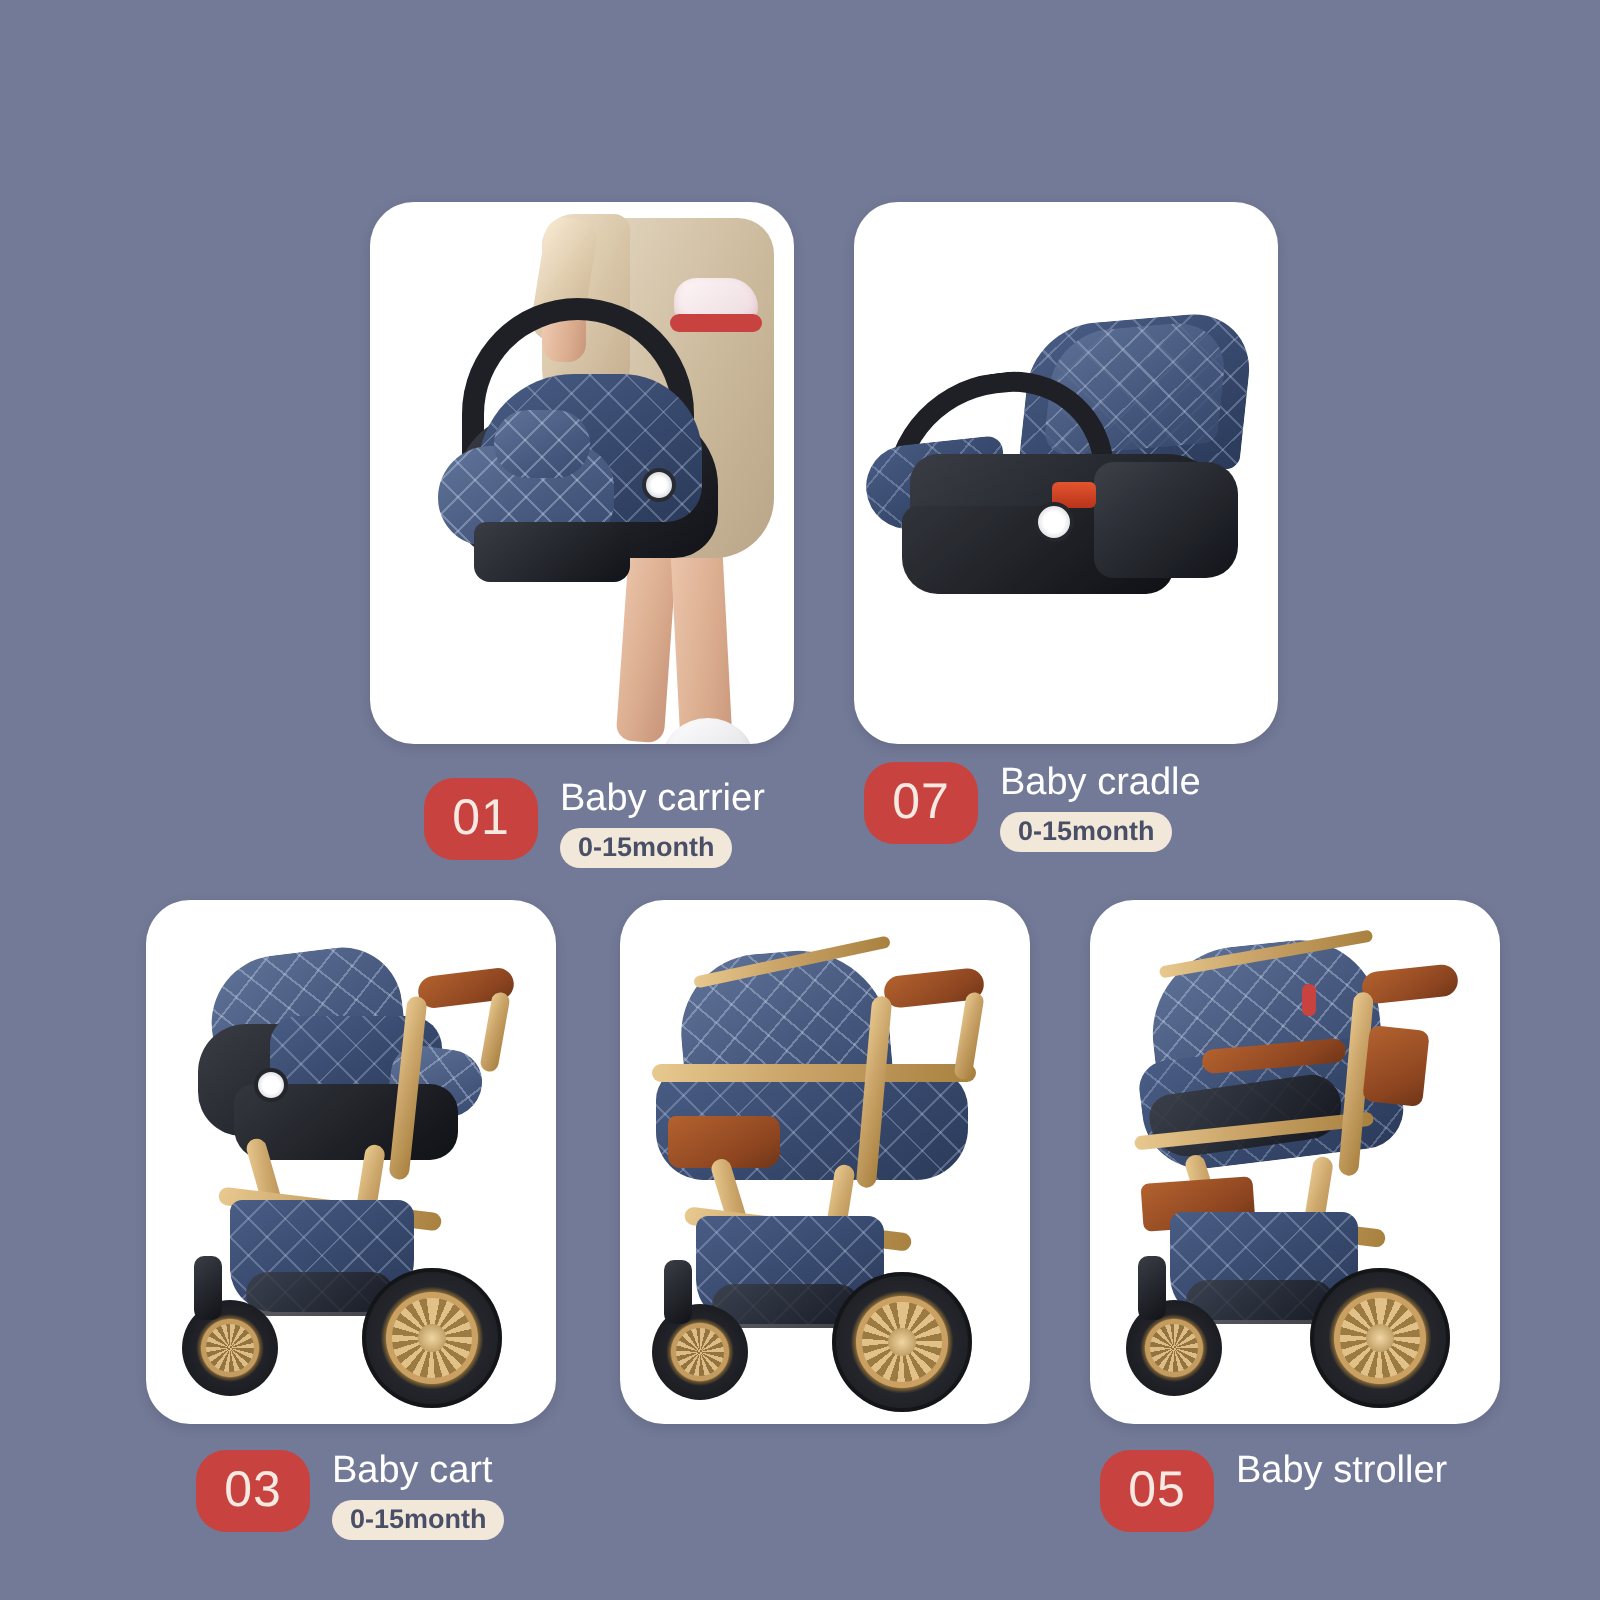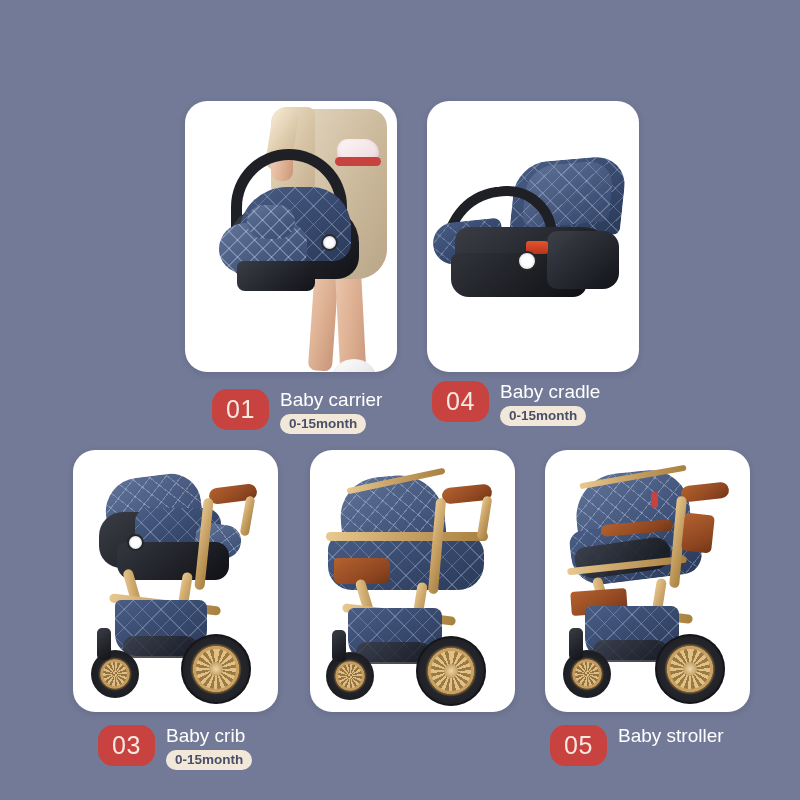--- a/index.html
+++ b/index.html
@@ -174,21 +174,21 @@
         <div class="blk" style="position:absolute;left:120px;top:130px;width:72px;height:58px;border-radius:10px 16px 16px 10px;filter:brightness(1.05);"></div>
 
         <div style="position:absolute;left:99px;top:140px;width:22px;height:13px;border-radius:3px;background:linear-gradient(180deg,#e4542e,#b8341b);"></div>
 
         <div style="position:absolute;left:90px;top:150px;width:20px;height:20px;border-radius:50%;background:radial-gradient(circle,#ffffff 45%,#c2c5cd 100%);border:2px solid #24262c;box-sizing:border-box;"></div>
       </div>
     </div>
   </div>
 
   <div class="label-row" style="left:432px;top:381px;">
-    <div class="badge">04</div>
+    <div class="badge">07</div>
     <div class="label-text">
       <div class="label-name">Baby cradle</div>
       <span class="age-pill">0-15month</span>
     </div>
   </div>
 
   <div class="card" style="left:73px;top:450px;width:205px;height:262px;">
     <div class="photo">
       <div class="scene">
 
@@ -215,21 +215,21 @@
         <div class="wheel" style="left:108px;top:184px;width:70px;height:70px;"></div>
         <div class="wheel-sm" style="left:18px;top:200px;width:48px;height:48px;"></div>
         <div class="blk" style="position:absolute;left:24px;top:178px;width:14px;height:32px;border-radius:5px;"></div>
       </div>
     </div>
   </div>
 
   <div class="label-row" style="left:78px;top:725px;padding-left:20px;">
     <div class="badge">03</div>
     <div class="label-text">
-      <div class="label-name">Baby crib</div>
+      <div class="label-name">Baby cart</div>
       <span class="age-pill">0-15month</span>
     </div>
   </div>
 
   <div class="card" style="left:310px;top:450px;width:205px;height:262px;">
     <div class="photo">
       <div class="scene">
 
         <div class="quilt-lt" style="position:absolute;left:30px;top:26px;width:104px;height:66px;border-radius:40px 46px 6px 10px;transform:rotate(-5deg);"></div>
         <div class="gold" style="position:absolute;left:36px;top:28px;width:100px;height:6px;border-radius:4px;transform:rotate(-12deg);"></div>

